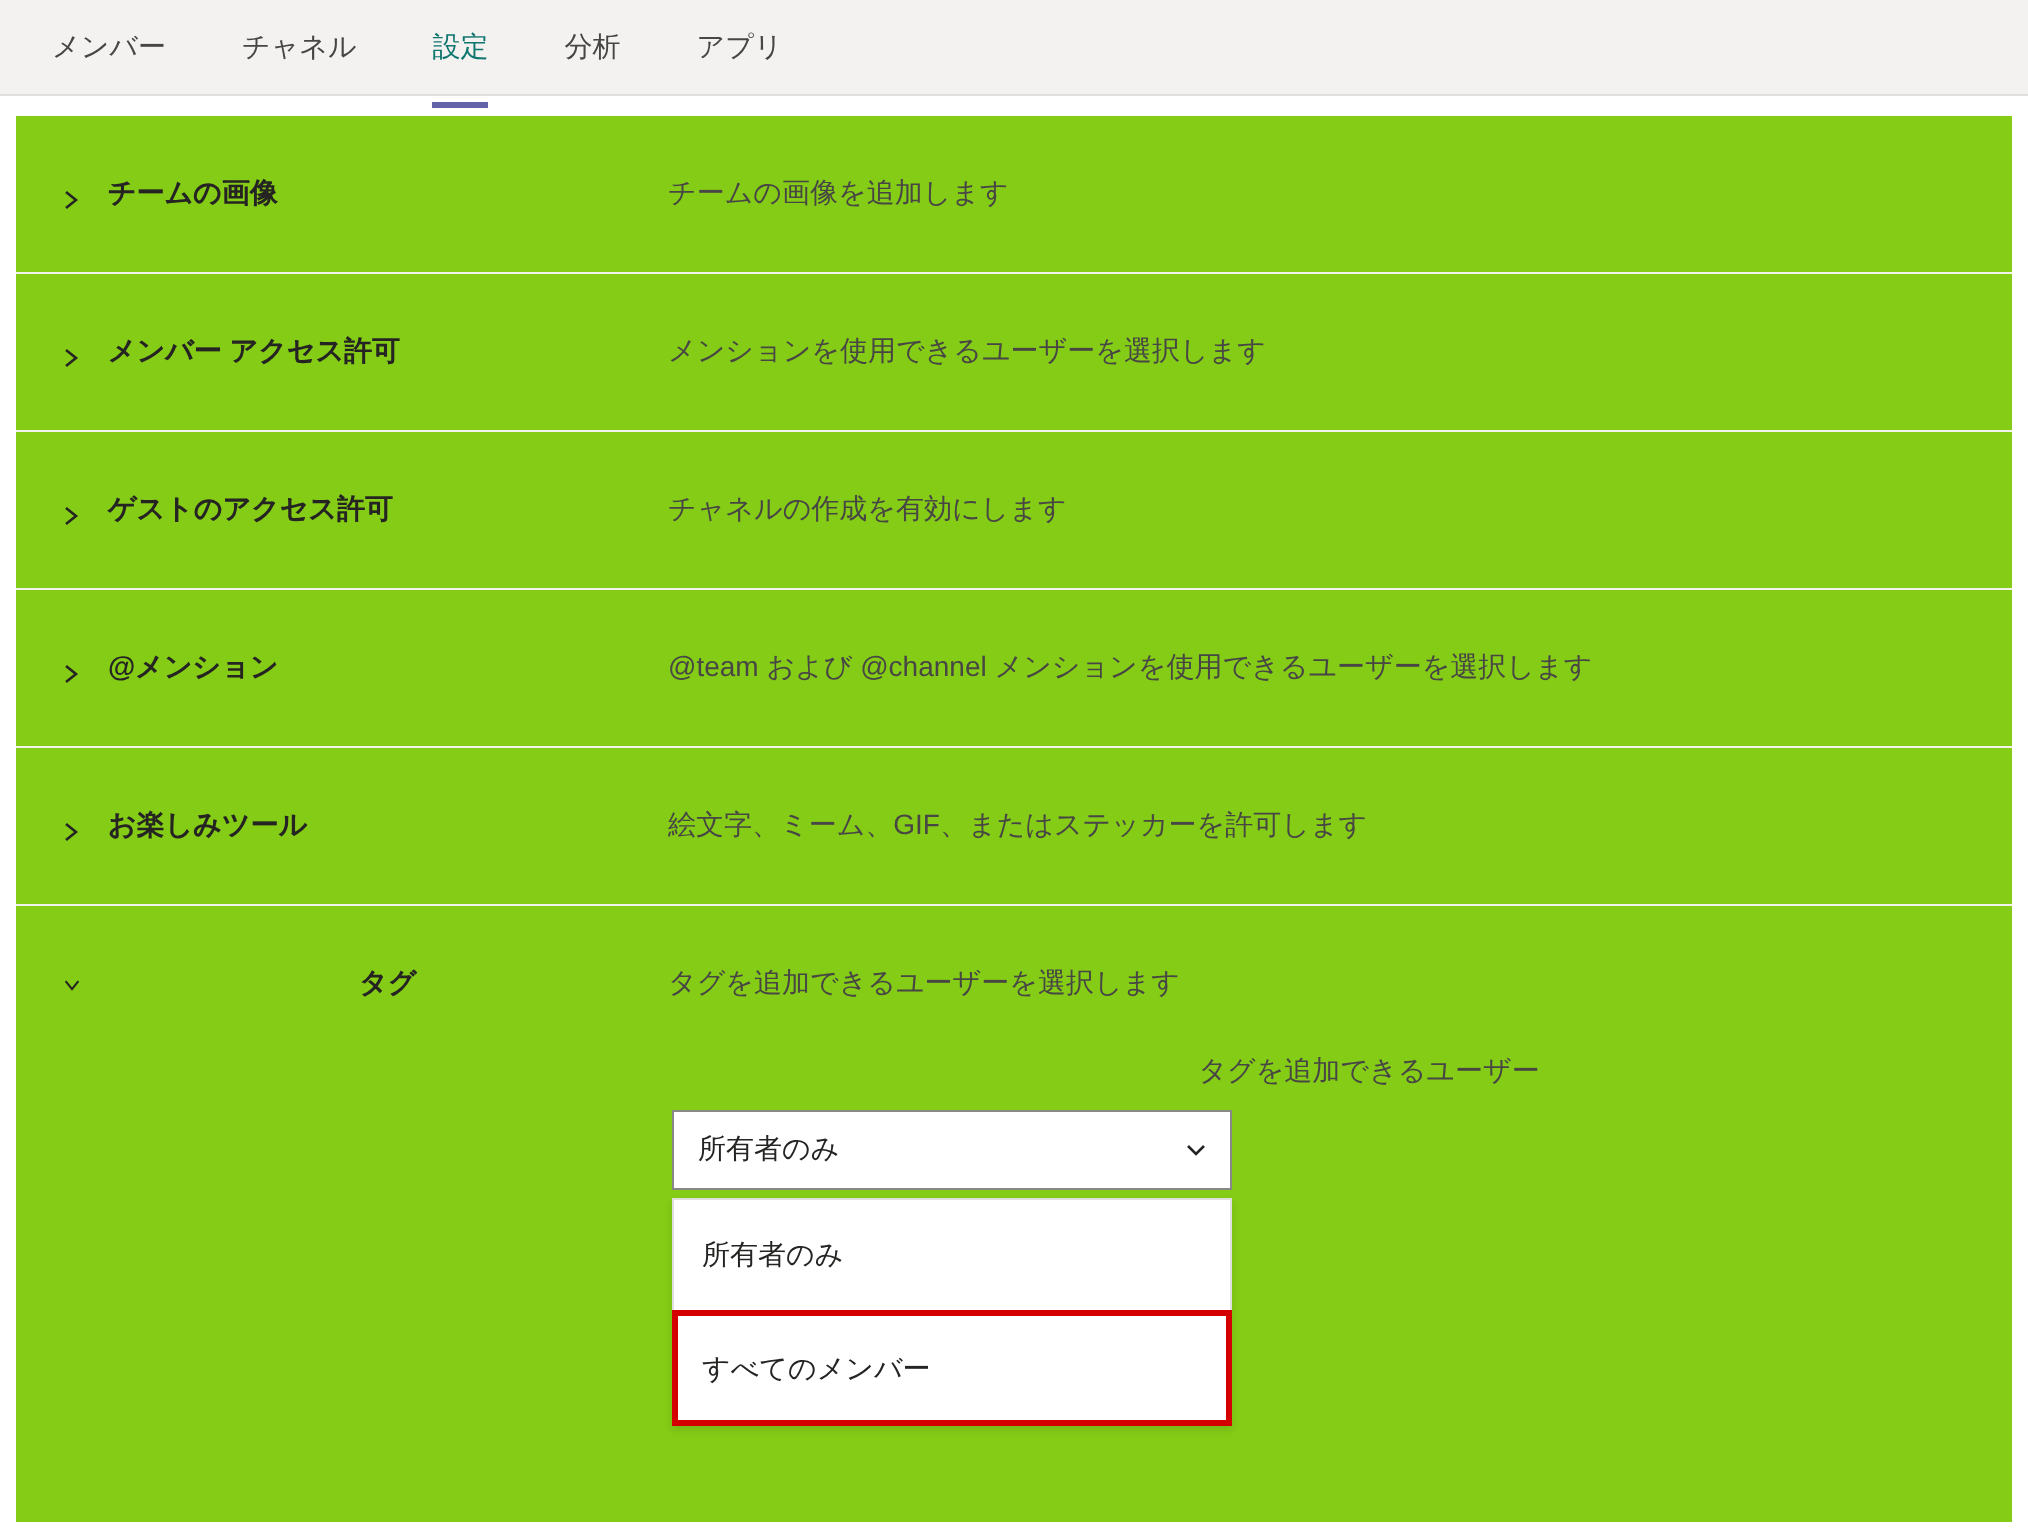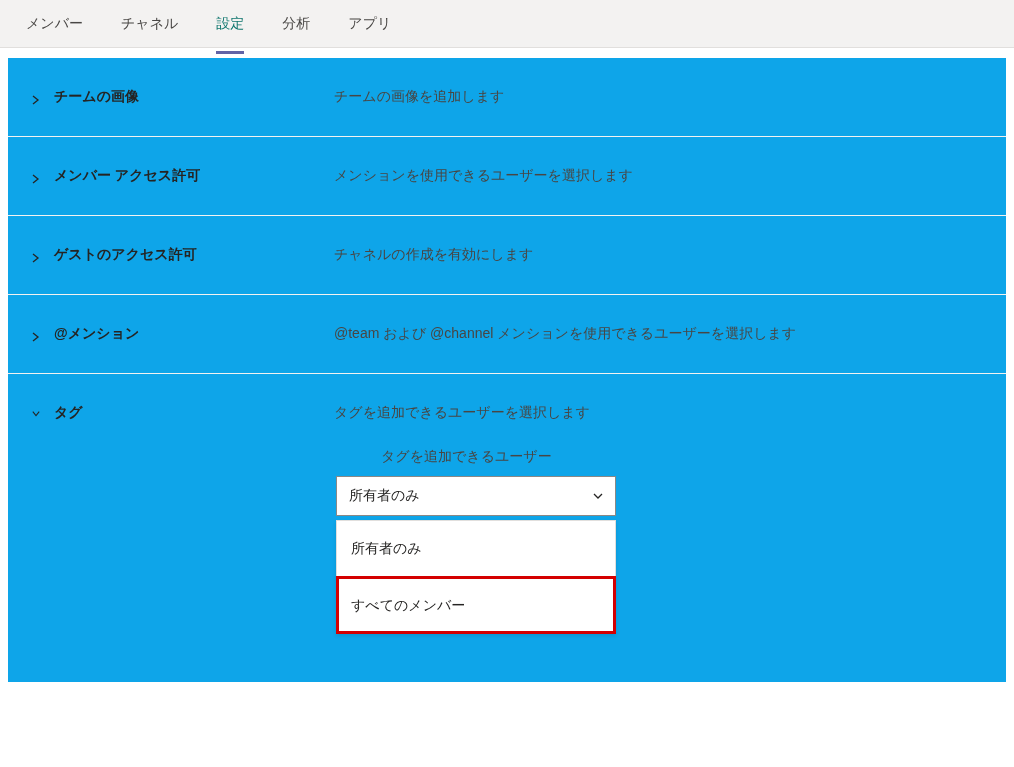--- a/index.html
+++ b/index.html
@@ -39,21 +39,21 @@
       left: 18px;
       right: 18px;
       bottom: 0;
       height: 3px;
       background: #6264a7;
     }
     .panel-wrap {
       padding: 10px 8px 0 8px;
     }
     .panel {
-      background: #0ea5e9;
+      background: #84cc16;
     }
     .row {
       display: flex;
       align-items: flex-start;
       padding: 30px 18px 30px 24px;
       border-bottom: 1px solid #fff;
       position: relative;
     }
     .row + .row::before {
       content:'';
@@ -180,22 +180,31 @@
     <div class="row">
       <span class="arrow">
         <svg width="8" height="10" viewBox="0 0 8 10">
             <path d="M1 1 L6 5 L1 9" fill="none" stroke="#252423" stroke-width="1.3"></path>
           </svg>
       </span>
       <div class="row-label">@メンション</div>
       <div class="row-desc">@team および @channel メンションを使用できるユーザーを選択します</div>
     </div>
 
-
-    <div class="row expanded-row" style="flex-wrap:wrap;">
+    <div class="row">
+      <span class="arrow">
+        <svg width="8" height="10" viewBox="0 0 8 10">
+            <path d="M1 1 L6 5 L1 9" fill="none" stroke="#252423" stroke-width="1.3"></path>
+          </svg>
+      </span>
+      <div class="row-label">お楽しみツール</div>
+      <div class="row-desc">絵文字、ミーム、GIF、またはステッカーを許可します</div>
+    </div>
+
+    <div class="row expanded-row" style="flex-wrap:wrap;text-align:center;">
       <span class="arrow" style="margin-top:6px;">
         <svg width="10" height="8" viewBox="0 0 10 8">
             <path d="M1 1 L5 6 L9 1" fill="none" stroke="#252423" stroke-width="1.3"></path>
           </svg>
       </span>
       <div class="row-label">タグ</div>
       <div class="row-desc">タグを追加できるユーザーを選択します</div>
 
       <div class="expanded-inner" style="flex-basis:100%;">
         <div style="margin-left:0;">

